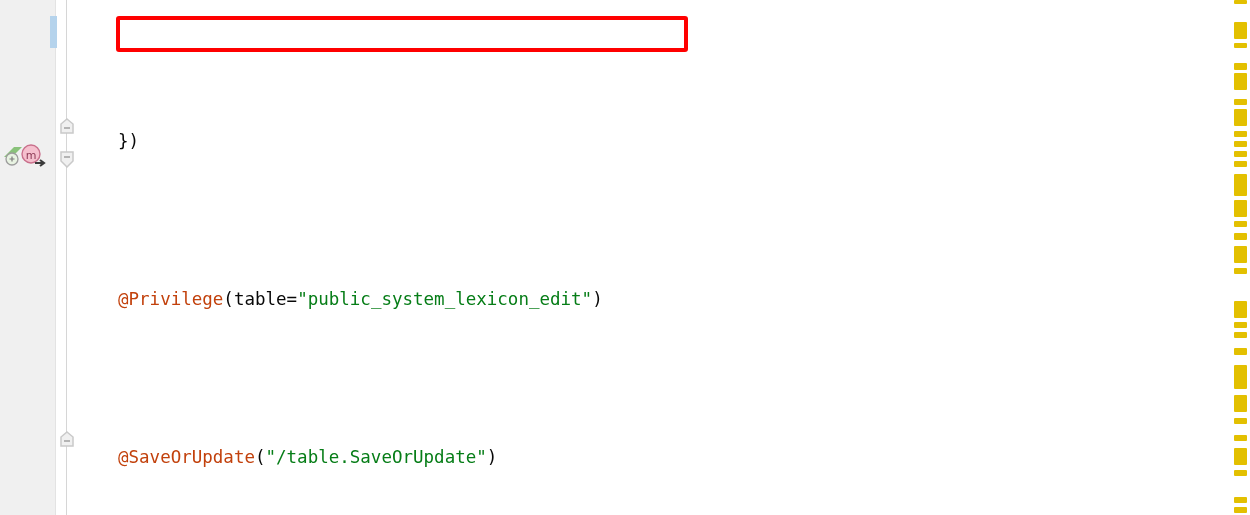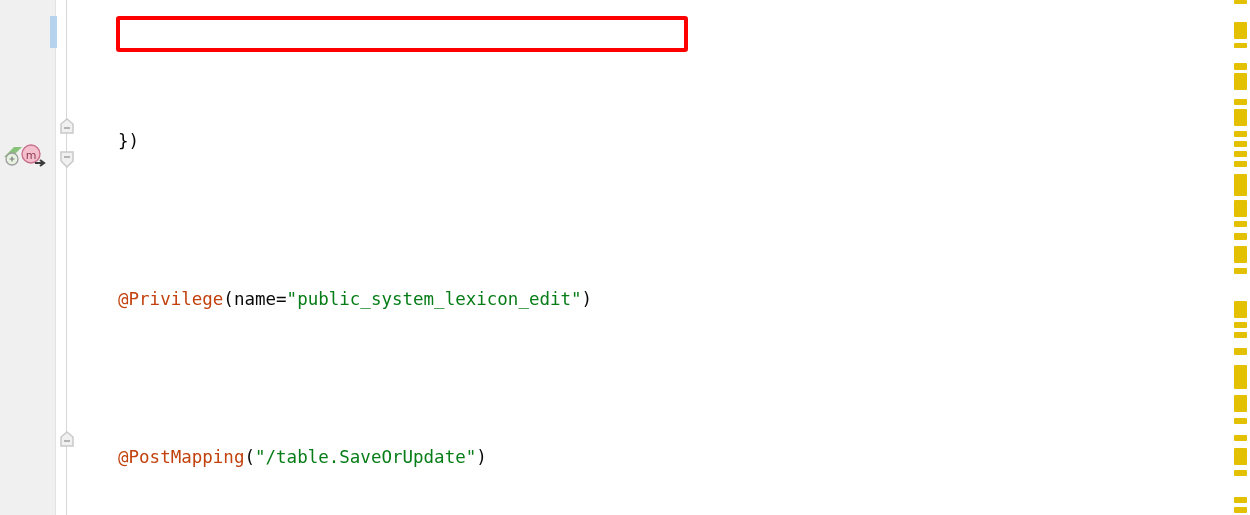--- a/index.html
+++ b/index.html
@@ -91,24 +91,24 @@
       <path d="M5 10 h6" stroke="#a6a6a6" stroke-width="1.6"></path>
     </svg>
   </div>
 
   <div class="code">
 
     
     <div class="ln"><span class="plain">})</span></div>
 
     
-    <div class="ln"><span class="anno">@Privilege</span><span class="plain">(</span><span class="plain">name=</span><span class="str">"public_system_lexicon_edit"</span><span class="plain">)</span></div>
+    <div class="ln"><span class="anno">@Privilege</span><span class="plain">(</span><span class="plain">table=</span><span class="str">"public_system_lexicon_edit"</span><span class="plain">)</span></div>
 
     
-    <div class="ln"><span class="anno">@PostMapping</span><span class="plain">(</span><span class="str">"/table.SaveOrUpdate"</span><span class="plain">)</span></div>
+    <div class="ln"><span class="anno">@SaveOrUpdate</span><span class="plain">(</span><span class="str">"/table.SaveOrUpdate"</span><span class="plain">)</span></div>
 
     
     
 
     
     
 
     
     
 

